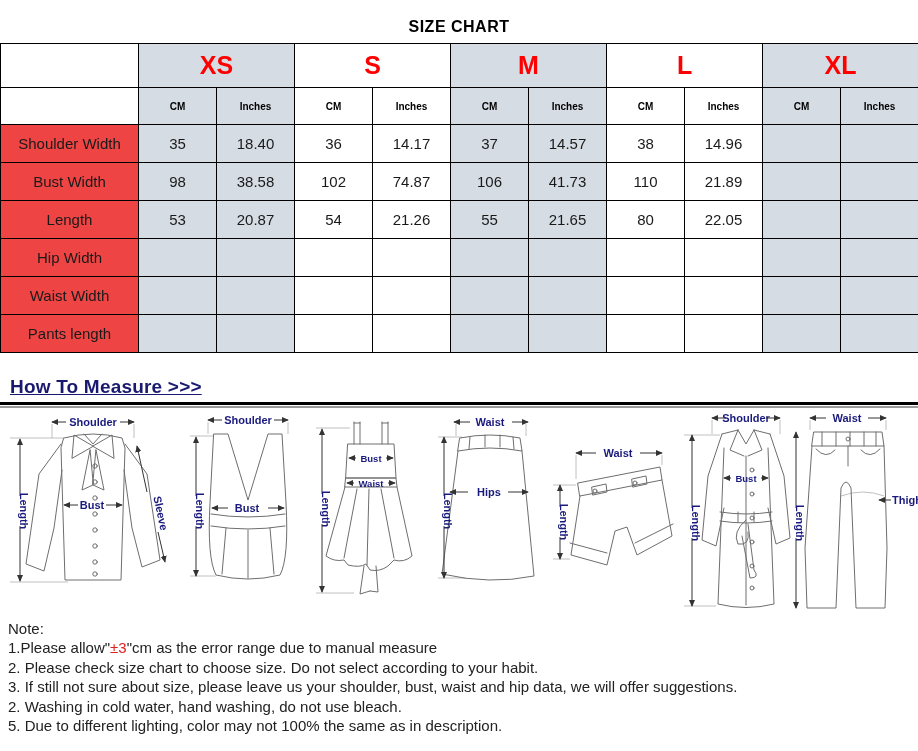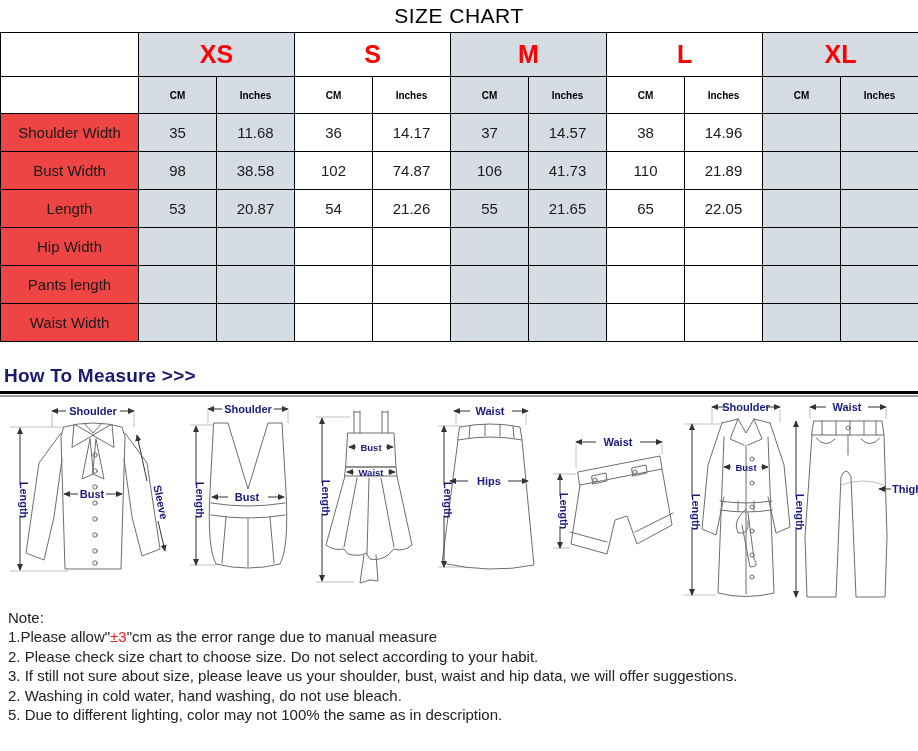--- a/index.html
+++ b/index.html
@@ -3,40 +3,40 @@
 <meta charset="utf-8">
 <style>
   html,body{margin:0;padding:0;background:#fff;}
   .sheet{
     width:918px;height:751px;position:relative;overflow:hidden;
     font-family:"Liberation Sans", sans-serif;color:#1a1a1a;background:#fff;
   }
   
   .title{
     height:32px;display:flex;align-items:center;justify-content:center;
-    font-size:21px;font-weight:normal;letter-spacing:.5px;color:#000;
+    font-size:16px;font-weight:bold;letter-spacing:.5px;color:#000;margin-top:11px;
   }
   
   table.size{
     width:918px;border-collapse:collapse;table-layout:fixed;
   }
   table.size td{
     border:1px solid #000;text-align:center;vertical-align:middle;
     overflow:hidden;white-space:nowrap;
   }
   td.sh{background:#d6dce4;}
   tr.r-size td{height:41px;font-size:25px;font-weight:bold;color:#ff0000;}
   tr.r-size td.lblc{background:#fff;}
   tr.r-units td{height:34px;font-size:10px;font-weight:bold;color:#000;}
   tr.r-data td{height:35px;font-size:15px;color:#1a1a1a;}
   td.lbl{font-size:13.5px;color:#1a1a1a;background:#ef4444;}
   
   .measure-head{
-    margin:23px 18px 4px 0;padding-left:4px;
-    font-size:19px;font-weight:bold;color:#191970;letter-spacing:.2px;
+    margin:23px 18px 4px 0;padding-left:10px;
+    font-size:19px;font-weight:bold;color:#191970;letter-spacing:.2px;text-decoration:underline;
   }
   .rule{
     height:6px;width:918px;
     background:linear-gradient(#000 0 3px,#fff 3px 4px,#9a9a9a 4px 6px);
   }
   .figures{position:relative;height:206px;width:730px;}
   .fig{position:absolute;top:0;}
   .g{fill:none;stroke:#6e6e6e;stroke-width:1;stroke-linejoin:round;stroke-linecap:round;}
   .arr{stroke:#333;stroke-width:1;fill:none;}
   .tick{stroke:#b0b0b0;stroke-width:.8;fill:none;}
@@ -96,21 +96,21 @@
       <td class="sh">CM</td>
       <td class="sh">Inches</td>
       <td>CM</td>
       <td>Inches</td>
       <td class="sh">CM</td>
       <td class="sh">Inches</td>
     </tr>
     <tr class="r-data">
       <td class="lbl">Shoulder Width</td>
       <td class="sh">35</td>
-      <td class="sh">11.68</td>
+      <td class="sh">18.40</td>
       <td>36</td>
       <td>14.17</td>
       <td class="sh">37</td>
       <td class="sh">14.57</td>
       <td>38</td>
       <td>14.96</td>
       <td class="sh"></td>
       <td class="sh"></td>
     </tr>
     <tr class="r-data">
@@ -127,53 +127,53 @@
       <td class="sh"></td>
     </tr>
     <tr class="r-data">
       <td class="lbl">Length</td>
       <td class="sh">53</td>
       <td class="sh">20.87</td>
       <td>54</td>
       <td>21.26</td>
       <td class="sh">55</td>
       <td class="sh">21.65</td>
-      <td>65</td>
+      <td>80</td>
       <td>22.05</td>
       <td class="sh"></td>
       <td class="sh"></td>
     </tr>
     <tr class="r-data">
       <td class="lbl">Hip Width</td>
       <td class="sh"></td>
       <td class="sh"></td>
       <td></td>
       <td></td>
       <td class="sh"></td>
       <td class="sh"></td>
       <td></td>
       <td></td>
       <td class="sh"></td>
       <td class="sh"></td>
     </tr>
     <tr class="r-data">
+      <td class="lbl">Waist Width</td>
+      <td class="sh"></td>
+      <td class="sh"></td>
+      <td></td>
+      <td></td>
+      <td class="sh"></td>
+      <td class="sh"></td>
+      <td></td>
+      <td></td>
+      <td class="sh"></td>
+      <td class="sh"></td>
+    </tr>
+    <tr class="r-data">
       <td class="lbl">Pants length</td>
-      <td class="sh"></td>
-      <td class="sh"></td>
-      <td></td>
-      <td></td>
-      <td class="sh"></td>
-      <td class="sh"></td>
-      <td></td>
-      <td></td>
-      <td class="sh"></td>
-      <td class="sh"></td>
-    </tr>
-    <tr class="r-data">
-      <td class="lbl">Waist Width</td>
       <td class="sh"></td>
       <td class="sh"></td>
       <td></td>
       <td></td>
       <td class="sh"></td>
       <td class="sh"></td>
       <td></td>
       <td></td>
       <td class="sh"></td>
       <td class="sh"></td>

